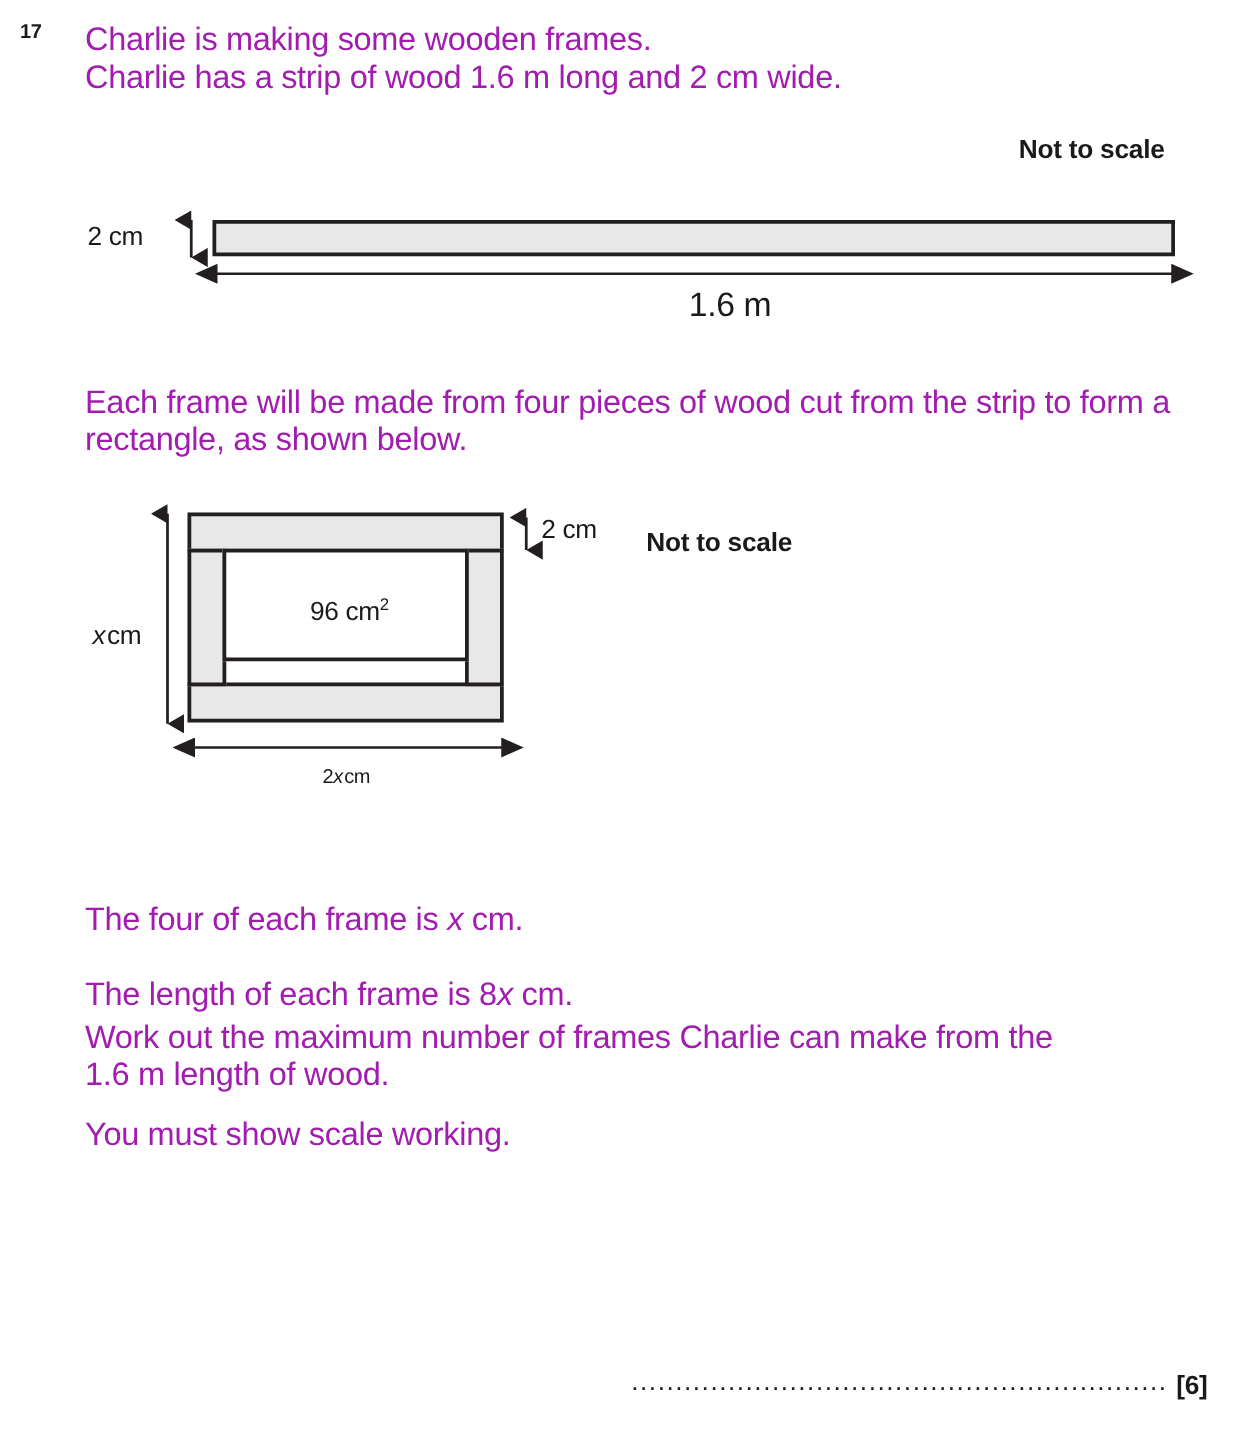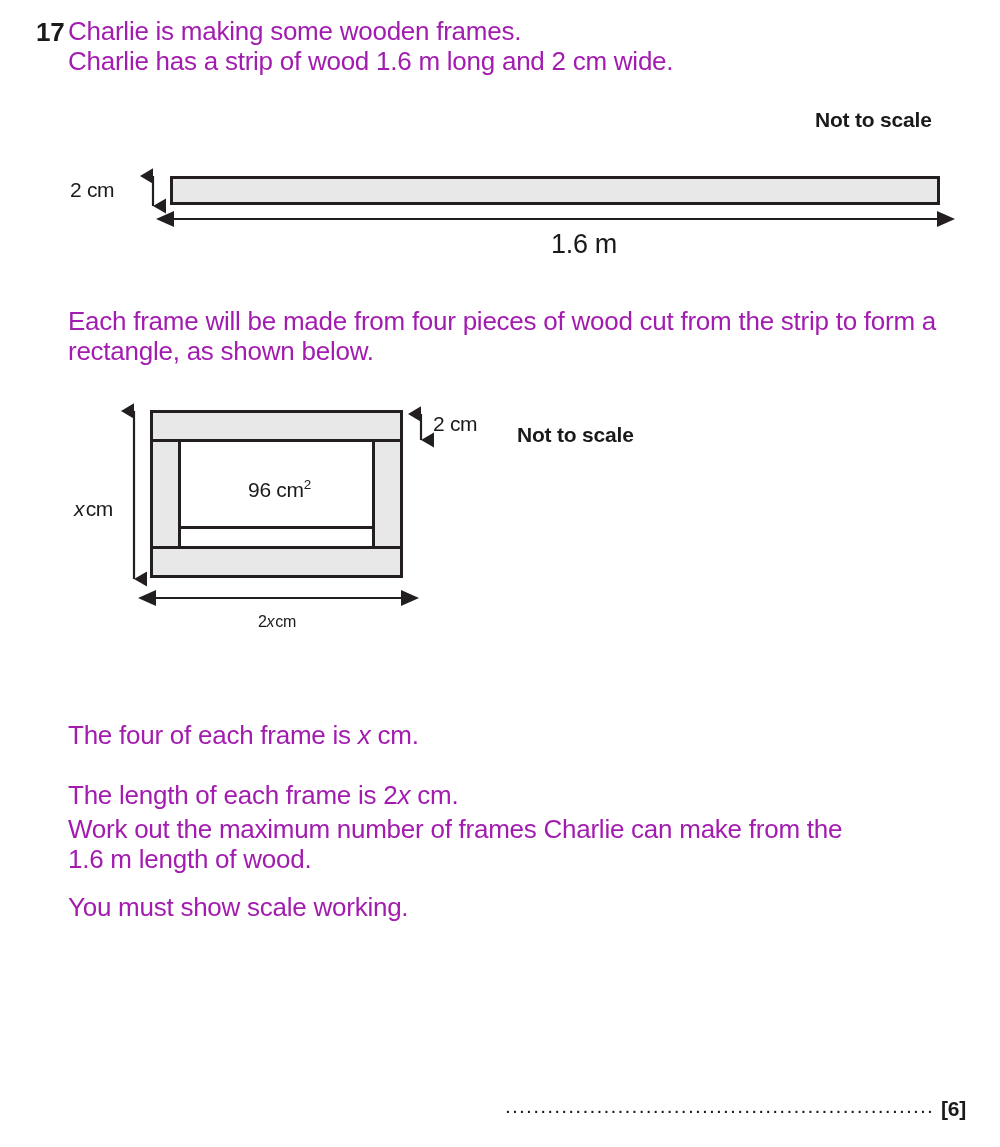--- a/index.html
+++ b/index.html
@@ -14,24 +14,23 @@
     font-family: "Liberation Sans", sans-serif;
     color: #1a1a1a;
     overflow: hidden;
   }
   .abs { position: absolute; }
 
   
   #question-number {
     left: 16px;
     top: 17px;
-    font-size: 26px;
+    font-size: 16px;
     font-weight: bold;
     letter-spacing: -0.2px;
-    margin-left: 20px;
   }
 
   
   .body-text {
     left: 68px;
     font-size: 26px;
     line-height: 30px;
     letter-spacing: -0.25px;
     white-space: pre-line;
     color: #a21caf;
@@ -238,21 +237,21 @@
     <line x1="10" y1="4" x2="10" y2="30" stroke="#231f20" stroke-width="2.2" marker-start="url(#ah-up)" marker-end="url(#ah-dn)"></line>
   </svg>
 
   <div class="abs" id="frame-thickness-label">2 cm</div>
 
   <div class="abs not-to-scale" id="not-to-scale-frame">Not to scale</div>
 </div>
 
 <div class="abs body-text" id="dims-text">
   <div><span>The four of each frame is </span><span class="italic-var">x</span><span> cm.</span></div>
-  <div><span>The length of each frame is 2</span><span class="italic-var">x</span><span> cm.</span></div>
+  <div><span>The length of each frame is 8</span><span class="italic-var">x</span><span> cm.</span></div>
 </div>
 
 <div class="abs body-text" id="task-text" style="width:790px;">Work out the maximum number of frames Charlie can make from the 1.6 m length of wood.</div>
 
 <div class="abs body-text" id="working-text">You must show scale working.</div>
 
 <div class="abs" id="answer-line">...............................................................................</div>
 
 <div class="abs" id="marks-label">[6]</div>
 

